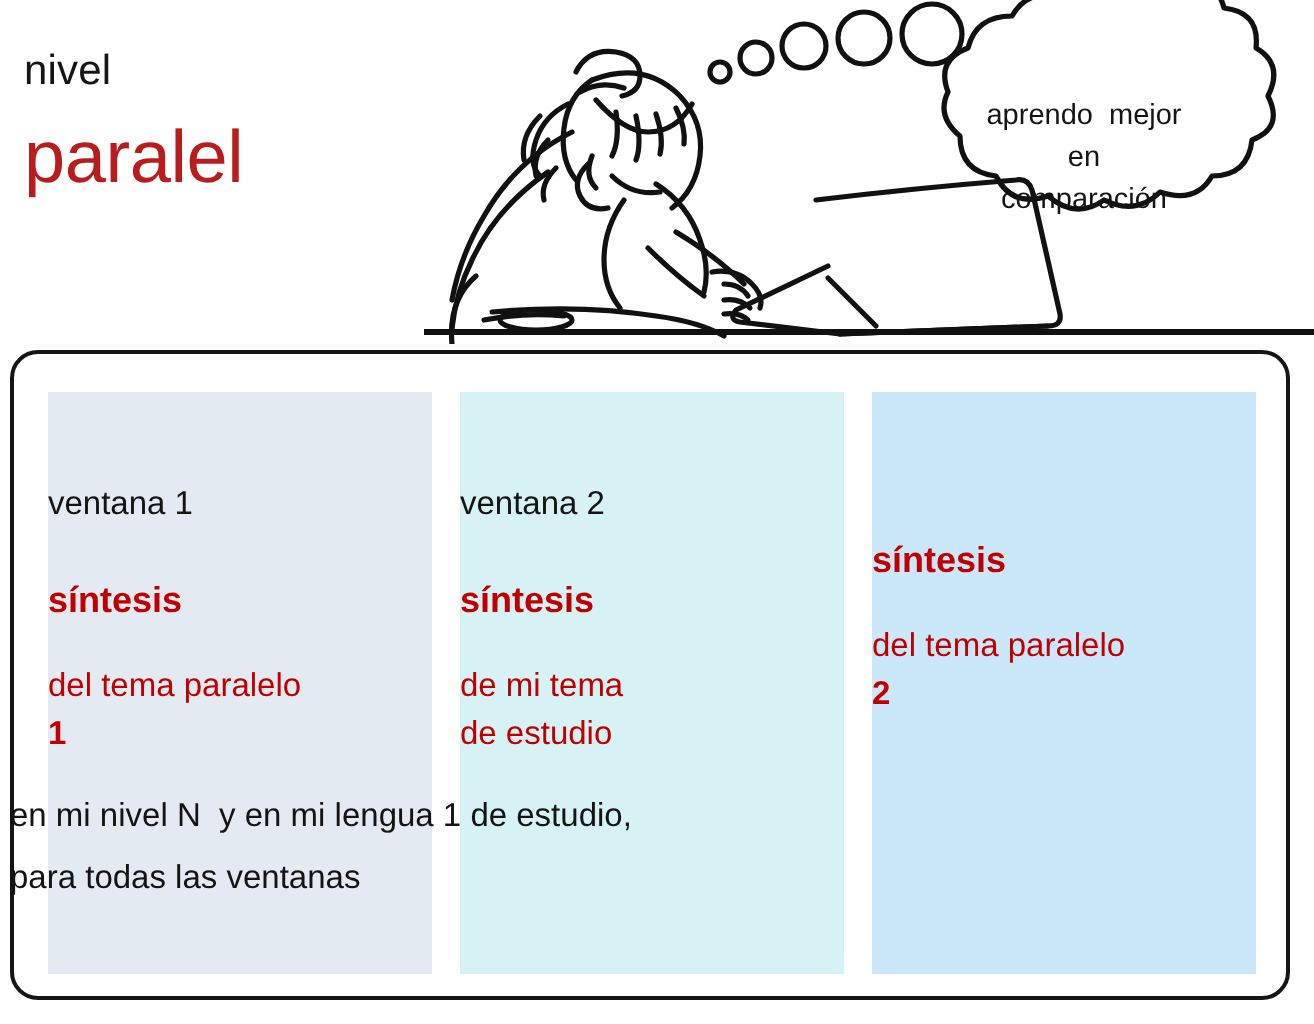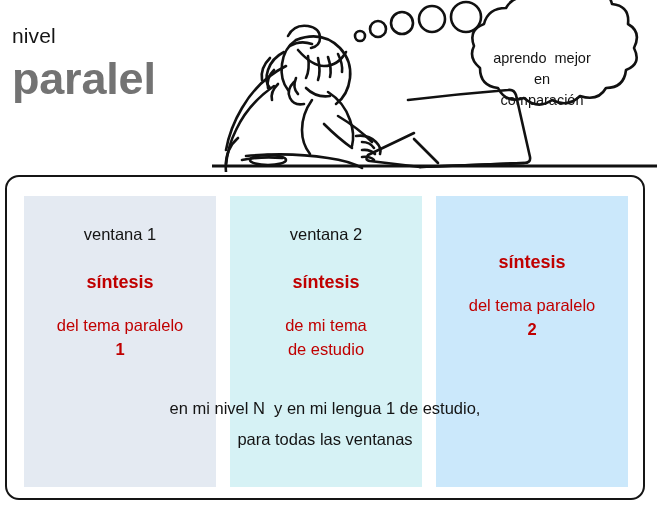--- a/index.html
+++ b/index.html
@@ -30,24 +30,24 @@
     top: 24px;
     width: 210px;
   }
   #title-kicker {
     font-size: 21px;
     line-height: 24px;
     color: #151515;
     letter-spacing: 0.1px;
   }
   #title-main {
-    font-size: 45px;
+    font-size: 37px;
     line-height: 46px;
-    font-weight: bold;
-    color: #737373;
+    font-weight: normal;
+    color: #b91c1c;
     letter-spacing: -0.2px;
     margin-top: 8px;
   }
 
   
   #illustration {
     position: absolute;
     left: 212px;
     top: 0px;
     width: 445px;
@@ -87,22 +87,22 @@
     top: 19px;
     width: 604px;
     height: 291px;
     display: flex;
     justify-content: space-between;
   }
   .column {
     width: 192px;
     height: 291px;
     box-sizing: border-box;
-    padding-top: 28px;
-    text-align: center;
+    padding-top: 46px;
+    text-align: left;
   }
   .col-1 { background: #e4eaf2; }
   .col-2 { background: #d6f2f5; }
   .col-3 { background: #cbe8fb; }
 
   .win-label {
     font-size: 16.5px;
     line-height: 20px;
     color: #141414;
     white-space: pre;
@@ -122,21 +122,21 @@
   }
   .desc .strong { font-weight: bold; }
   .desc .dline { display: block; white-space: pre; }
 
   
   #footer-caption {
     position: absolute;
     left: 5px;
     top: 393px;
     width: 640px;
-    text-align: center;
+    text-align: left;
     font-size: 16.5px;
     line-height: 31px;
     color: #141414;
     pointer-events: none;
   }
   #footer-caption .fline { display: block; white-space: pre; }
 </style>
 </head>
 <body>
 

